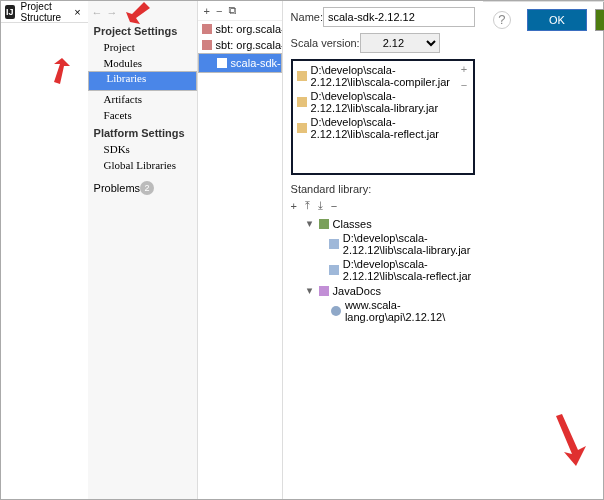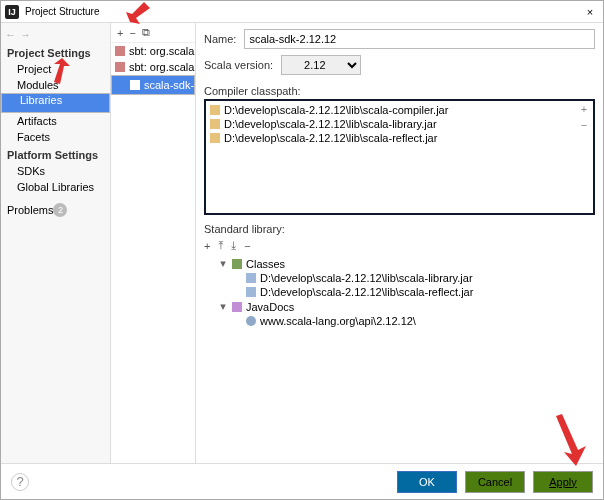--- a/index.html
+++ b/index.html
@@ -1,40 +1,40 @@
 <!DOCTYPE html>
 <html><head>
 <meta charset="utf-8">
 <style>
   * { box-sizing: border-box; margin: 0; padding: 0; font-family: "Segoe UI", Arial, sans-serif; font-size: 11px; }
   html, body { width: 604px; height: 500px; overflow: hidden; background: #fff; }
-  .win { width: 604px; height: 500px; border: 1px solid #aaa; display: flex; flex-direction: column; }
+  .win { width: 604px; height: 500px; border: 1px solid #aaa; display: flex; flex-direction: row; }
   .titlebar { height: 22px; display: flex; align-items: center; padding: 0 4px; border-bottom: 1px solid #ddd; }
   .titlebar .ico { width: 14px; height: 14px; background: #222; border-radius: 2px; margin-right: 6px; display:flex;align-items:center;justify-content:center;color:#fff;font-weight:bold;font-size:9px;}
   .titlebar .ttl { font-size: 10px; }
   .titlebar .sp { flex: 1; }
   .titlebar .close { width: 18px; text-align: center; cursor: pointer; }
   .body { flex: 1; display: flex; min-height: 0; }
   .sidebar { width: 110px; border-right: 1px solid #ddd; background: #f7f7f7; display:flex; flex-direction:column; }
   .nav { height: 20px; display: flex; align-items: center; gap: 4px; padding: 0 4px; color:#aaa; }
   .nav span { cursor: default; }
   .grp { font-weight: bold; padding: 4px 6px 2px 6px; color:#333; }
-  .itm { padding: 2px 6px 2px 16px; cursor: pointer; }
+  .itm { padding: 2px 6px 2px 16px; cursor: pointer; font-family: Liberation Serif, serif; }
   .itm.sel { background: #4a86e8; color: #fff; }
   .problems { display:flex; align-items:center; gap:0; padding: 2px 6px 2px 6px; margin-top:6px; cursor:pointer;}
   .badge { background:#bbb; color:#fff; border-radius:50%; width:14px; height:14px; display:flex; align-items:center; justify-content:center; font-size:9px;}
   .mid { width: 85px; border-right: 1px solid #ddd; display:flex; flex-direction:column; }
   .mid-tb { height: 20px; display:flex; align-items:center; gap:6px; padding:0 6px; border-bottom:1px solid #eee; color:#555;}
   .mid-tb span { cursor:pointer; }
   .lib { padding: 2px 4px; white-space: nowrap; overflow: hidden; text-overflow: ellipsis; cursor:pointer; display:flex; align-items:center; gap:4px;}
   .lib .lico { width:10px; height:10px; background:#d08080; flex-shrink:0;}
   .lib.sel { background:#4a86e8; color:#fff; }
   .lib.sel .lico { background:#fff;}
   .main { flex:1; display:flex; flex-direction:column; padding: 6px 8px 0 8px; min-width:0;}
-  .row { display:flex; align-items:center; gap:8px; margin-bottom:6px; }
+  .row { display:flex; align-items:center; gap:0; margin-bottom:6px; }
   .lbl { color:#333; }
   .inp { height: 20px; border:1px solid #bbb; padding: 0 4px; flex:1; }
   .sel { height: 20px; border:1px solid #bbb; padding: 0 18px; }
   .seclbl { margin-top:4px; margin-bottom:2px; color:#333; }
   .cpbox { border:2px solid #0f172a; height: 116px; display:flex; }
   .cplist { flex:1; overflow:auto; padding:2px;}
   .cpitm { padding:1px 2px; display:flex; align-items:center; gap:4px;}
   .cpitm .fico { width:10px; height:10px; background:#e6c27a; flex-shrink:0;}
   .cpside { width:18px; display:flex; flex-direction:column; align-items:center; gap:4px; padding-top:2px; color:#888;}
   .cpside span { cursor:pointer; }
@@ -118,21 +118,20 @@
         <span class="lbl">Name:</span>
         <input class="inp" value="scala-sdk-2.12.12" style="">
       </div>
       <div class="row">
         <span class="lbl">Scala version:</span>
         <select class="sel">
           <option>2.12</option>
         </select>
       </div>
 
-      <div class="seclbl">Compiler classpath:</div>
       <div class="cpbox">
         <div class="cplist" id="cp-list">
             <div class="cpitm">
               <span class="fico"></span>
               <span>D:\develop\scala-2.12.12\lib\scala-compiler.jar</span>
             </div>
             <div class="cpitm">
               <span class="fico"></span>
               <span>D:\develop\scala-2.12.12\lib\scala-library.jar</span>
             </div>

